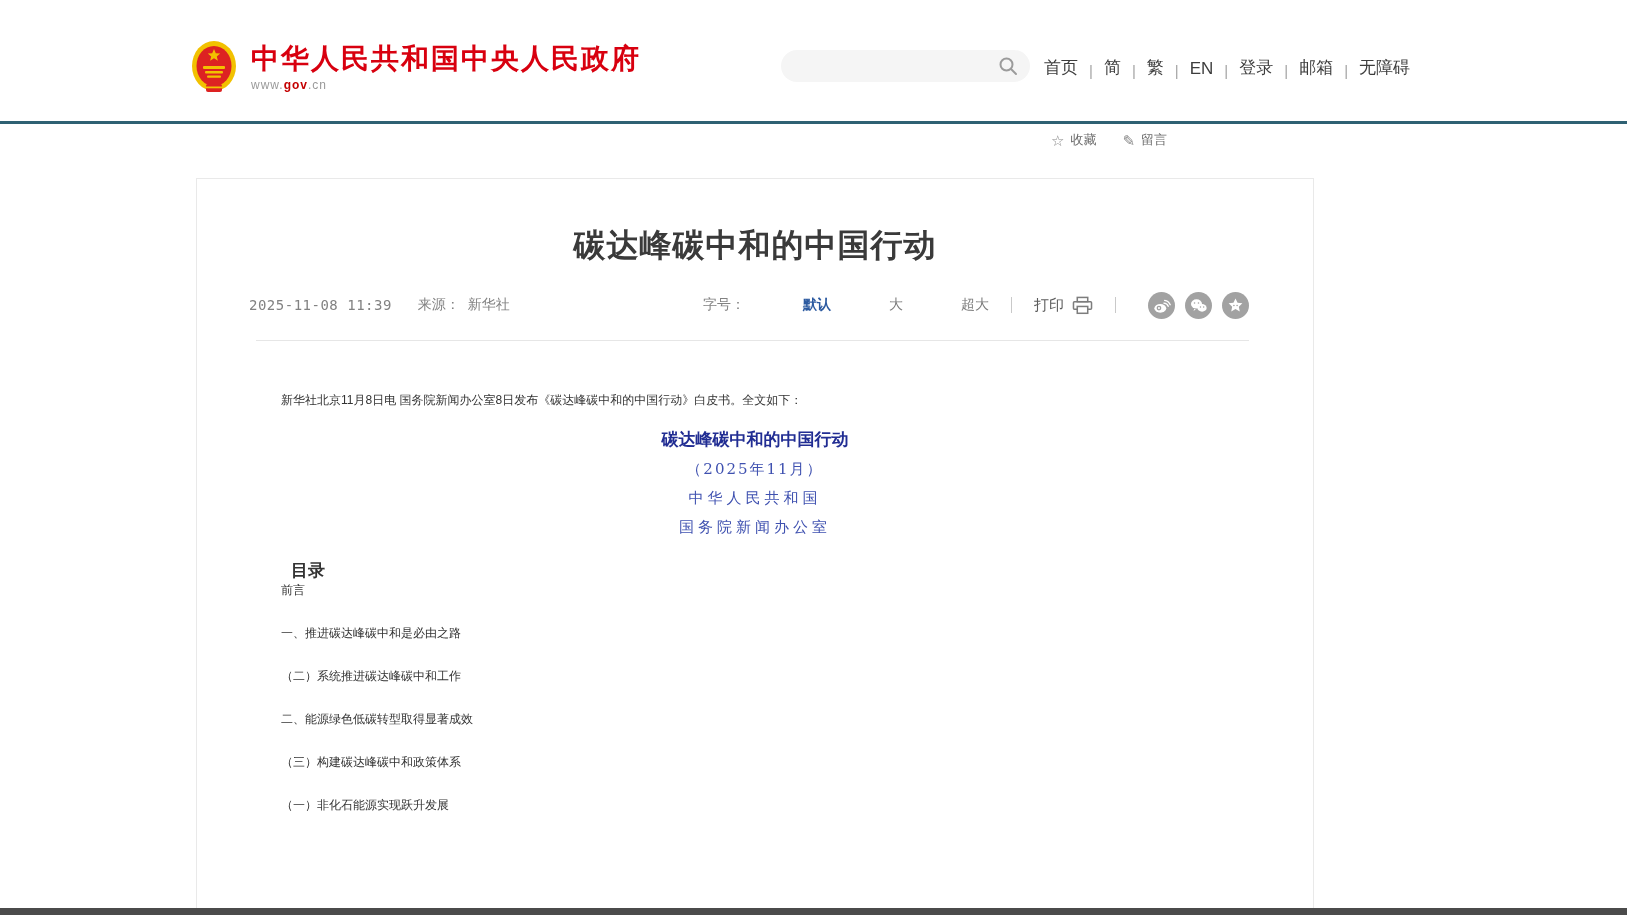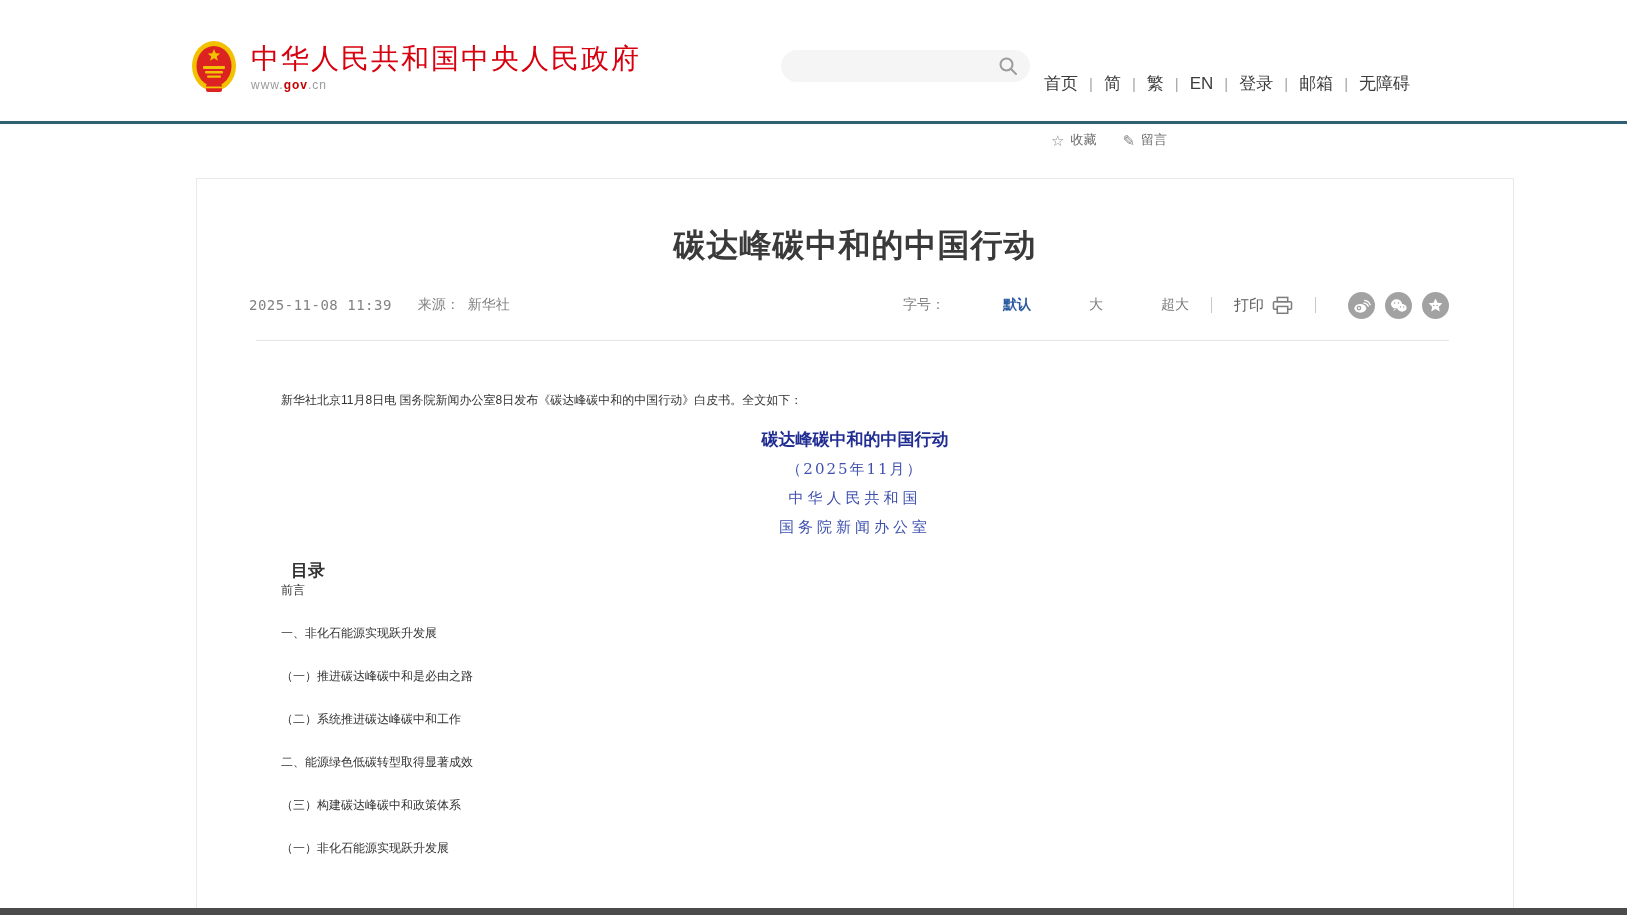--- a/index.html
+++ b/index.html
@@ -4,43 +4,43 @@
 <style>
   * { margin:0; padding:0; box-sizing:border-box; }
   html,body { width:1627px; height:915px; background:#ffffff; overflow:hidden;
     font-family:"Liberation Sans","DejaVu Sans",sans-serif; }
   .page { position:relative; width:1627px; height:915px; background:#fff; }
 
   
   .site-header { position:absolute; left:0; top:0; width:100%; height:121px; background:#fff; }
   .logo { position:absolute; left:190px; top:40px; display:flex; align-items:center; cursor:pointer; }
   .emblem { width:48px; height:54px; margin-right:13px; }
-  .site-title { font-size:28px; font-weight:400; color:#d8000f; letter-spacing:2px; line-height:32px;text-align:right; }
+  .site-title { font-size:28px; font-weight:700; color:#d8000f; letter-spacing:2px; line-height:32px;text-align:right; }
   .site-url { font-size:12px; color:#9a9a9a; letter-spacing:1px; margin-top:3px; }
   .site-url .gov { color:#c40000; font-weight:700; }
 
   .search { position:absolute; left:781px; top:50px; width:249px; height:32px;
     background:#f5f5f5; border-radius:16px; display:flex; align-items:center; padding:0 12px 0 18px; }
   .search input { flex:1; border:none; outline:none; background:transparent; font-size:14px; color:#333; min-width:0; }
   .search svg { flex:0 0 auto; cursor:pointer; }
 
-  .top-nav { position:absolute; left:1044px; top:72px; display:flex; align-items:center; font-size:17px; color:#3d3d3d; white-space:nowrap; }
+  .top-nav { position:absolute; left:1044px; top:56px; display:flex; align-items:flex-end; font-size:17px; color:#3d3d3d; white-space:nowrap; }
   .top-nav a { color:#3d3d3d; text-decoration:none; cursor:pointer; }
   .top-nav .sep { color:#a5a5a5; margin:0 11px; font-size:15px; }
 
   .teal-line { position:absolute; left:0; top:121px; width:100%; height:3px; background:#2f6173; }
 
   
   .page-actions { position:absolute; left:1051px; top:131px; display:flex; align-items:center; gap:26px;
     font-size:13px; color:#6b6b6b; }
   .page-actions a { display:flex; align-items:center; gap:6px; color:#6b6b6b; text-decoration:none; cursor:pointer; }
   .page-actions .glyph { font-size:15px; color:#8a8a8a; line-height:1; }
 
   
-  .card { position:absolute; left:196px; top:178px; width:1318px; height:737px;
+  .card { position:absolute; left:196px; top:178px; width:1118px; height:737px;
     background:#fff; border:1px solid #e9e9e9; border-bottom:none; }
   .article-title { margin-top:44px; text-align:center; font-size:32px; font-weight:600;
     color:#3a3a3a; letter-spacing:1px; line-height:44px; }
 
   .meta { position:absolute; left:52px; right:64px; top:111px; height:30px;
     display:flex; justify-content:space-between; align-items:center;
     font-size:14px; color:#828282; }
   .meta-left { display:flex; align-items:center; gap:8px; }
   .meta-left .date { font-family:"DejaVu Sans Mono","Liberation Mono",monospace; letter-spacing:0.5px; }
   .meta-left .src-label { margin-left:18px; }
@@ -187,22 +187,21 @@
 
     <p class="intro">新华社北京11月8日电 国务院新闻办公室8日发布《碳达峰碳中和的中国行动》白皮书。全文如下：</p>
 
     <p class="doc-title">碳达峰碳中和的中国行动</p>
     <p class="doc-sub first">（2025年11月）</p>
     <p class="doc-sub">中华人民共和国</p>
     <p class="doc-sub">国务院新闻办公室</p>
 
     <p class="toc-title">目录</p>
     <p class="toc">前言</p>
-    <p class="toc">一、非化石能源实现跃升发展</p>
-    <p class="toc">（一）推进碳达峰碳中和是必由之路</p>
+    <p class="toc">一、推进碳达峰碳中和是必由之路</p>
     <p class="toc">（二）系统推进碳达峰碳中和工作</p>
     <p class="toc">二、能源绿色低碳转型取得显著成效</p>
     <p class="toc">（三）构建碳达峰碳中和政策体系</p>
     <p class="toc">（一）非化石能源实现跃升发展</p>
   </main>
 
   <div class="bottom-bar"></div>
 </div>
 
 </body></html>

